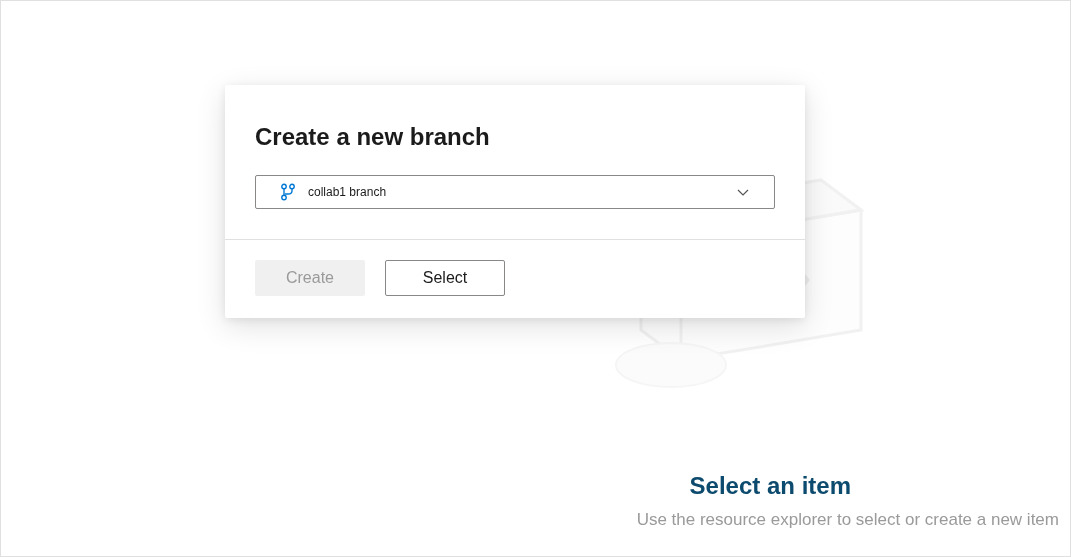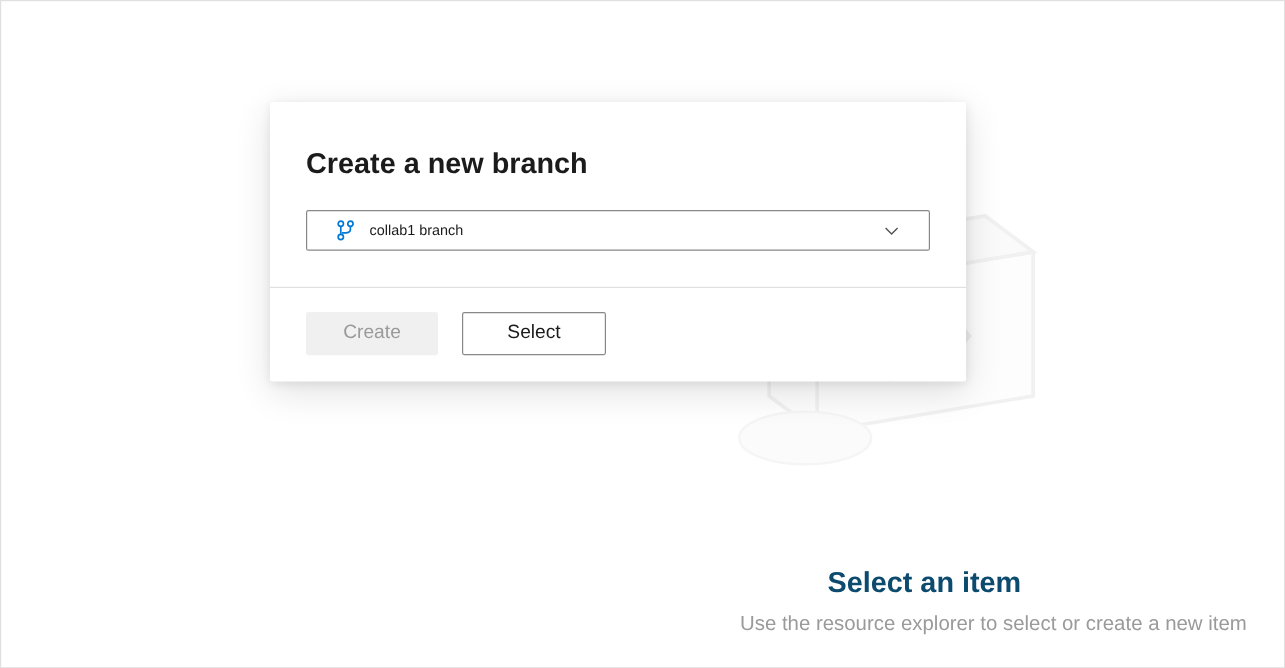--- a/index.html
+++ b/index.html
@@ -50,21 +50,21 @@
       margin-bottom: 8px;
       position: absolute;
       top: 472px;
       right: 220px;
     }
     .bg-subtitle {
       color: #9a9a9a;
       font-size: 17px;
       position: absolute;
       top: 510px;
-      right: 32px;
+      right: 12px;
       text-align: right;
       width: 560px;
     }
     .dialog {
       position: absolute;
       top: 85px;
       left: 225px;
       width: 580px;
       background: #ffffff;
       box-shadow: 0 8px 30px rgba(0,0,0,0.12), 0 2px 8px rgba(0,0,0,0.08);

